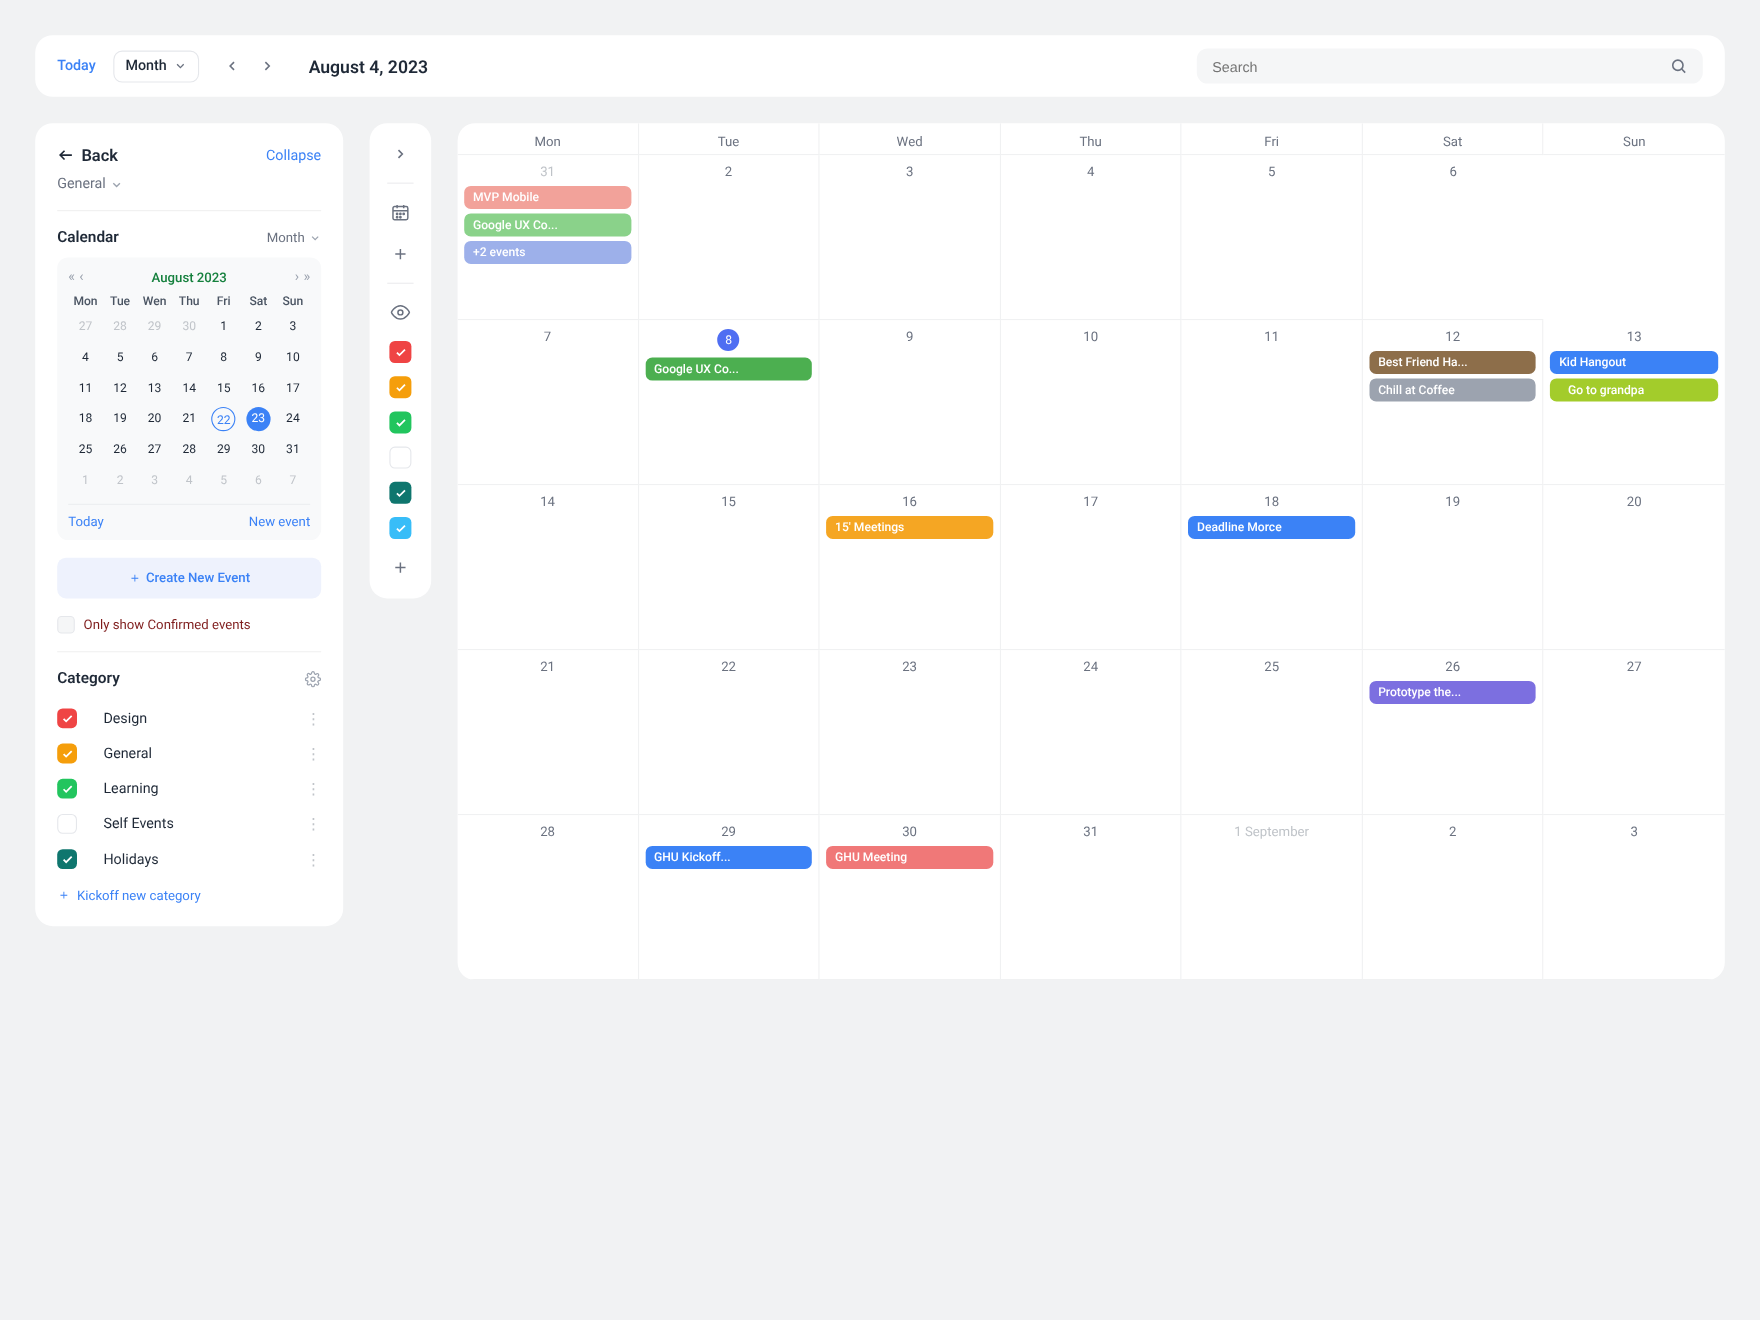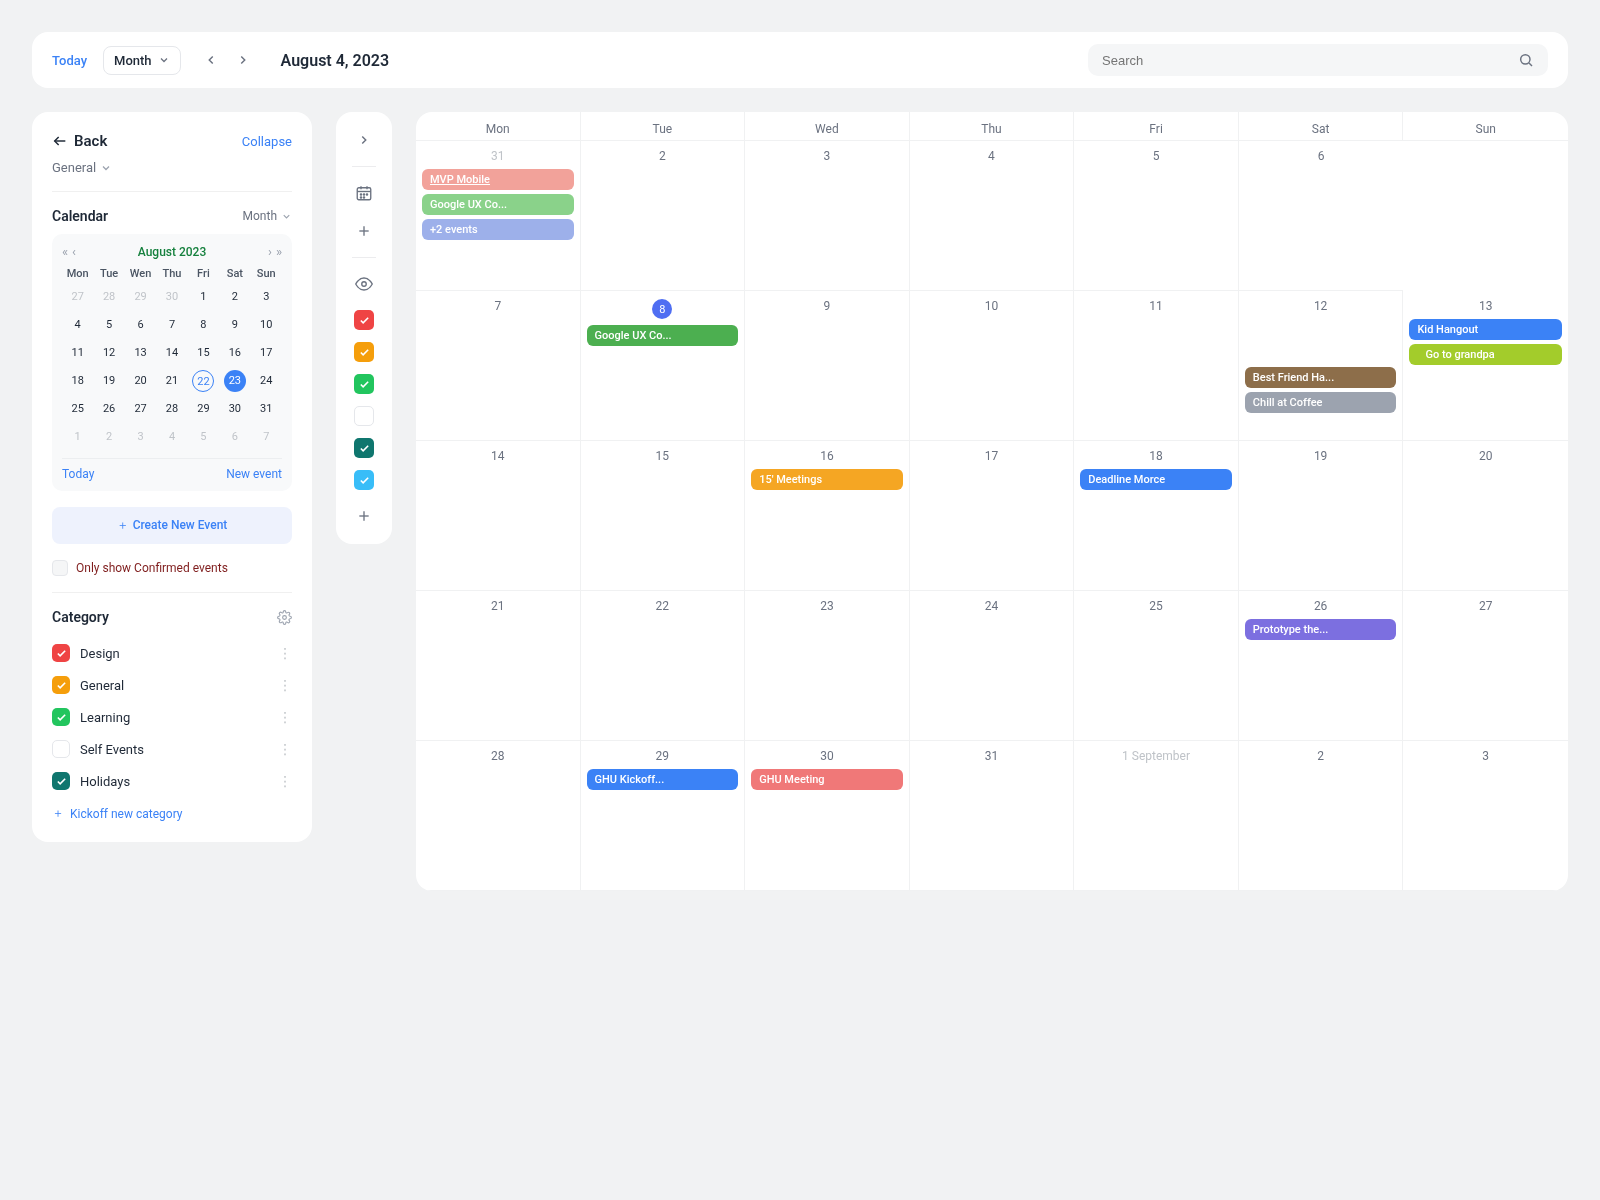--- a/index.html
+++ b/index.html
@@ -98,21 +98,21 @@
   font-weight: 500;
   font-size: 12px;
   cursor: pointer;
   margin-bottom: 16px;
 }
 .filter-row { display: flex; align-items: center; gap: 8px; font-size: 12px; color: #7f1d1d; padding-bottom: 16px; border-bottom: 1px solid #f0f0f0; margin-bottom: 16px; }
 .chk-empty { width: 16px; height: 16px; border: 1px solid #e5e7eb; border-radius: 4px; background: #f5f6f7; cursor: pointer; }
 
 .cat-head { display: flex; justify-content: space-between; align-items: center; margin-bottom: 12px; }
 .gear-icn { color: #9ca3af; cursor: pointer; }
-.cat-item { display: flex; align-items: center; gap: 10px; padding: 7px 0; }
+.cat-item { display: flex; align-items: center; gap: 24px; padding: 7px 0; }
 .chk { width: 18px; height: 18px; border-radius: 5px; display: flex; align-items: center; justify-content: center; color: #fff; cursor: pointer; flex-shrink: 0; }
 .chk.empty { border: 1px solid #e5e7eb; background: #fff; }
 .cat-label { flex: 1; font-size: 13px; }
 .dots { color: #c0c4c9; cursor: pointer; font-size: 14px; letter-spacing: 0; }
 .create-cat { color: #3b82f6; font-size: 12px; cursor: pointer; display: flex; align-items: center; gap: 6px; margin-top: 8px; }
 
 
 .vtoolbar {
   background: #fff;
   border-radius: 16px;
@@ -446,21 +446,21 @@
         <div class="cal-dh">Wed</div>
         <div class="cal-dh">Thu</div>
         <div class="cal-dh">Fri</div>
         <div class="cal-dh">Sat</div>
         <div class="cal-dh">Sun</div>
       </div>
     <div id="cal-body">
         <div class="cal-row">
           <div class="cal-cell">
             <div class="date-num dim">31</div>
-            <div class="event-pill" style="background: rgb(242, 162, 154); text-decoration: underline;">MVP Mobile</div>
+            <div class="event-pill" style="background: rgb(242, 162, 154);">MVP Mobile</div>
             <div class="event-pill" style="background: rgb(138, 210, 138);">Google UX Co...</div>
             <div class="event-pill" style="background: rgb(157, 176, 234);">+2 events</div>
           </div>
           <div class="cal-cell">
             <div class="date-num">2</div>
           </div>
           <div class="cal-cell">
             <div class="date-num">3</div>
           </div>
           <div class="cal-cell">
@@ -485,21 +485,21 @@
             <div class="date-num">9</div>
           </div>
           <div class="cal-cell">
             <div class="date-num">10</div>
           </div>
           <div class="cal-cell">
             <div class="date-num">11</div>
           </div>
           <div class="cal-cell">
             <div class="date-num">12</div>
-            <div class="event-pill" style="background: rgb(141, 110, 74); margin-top: 48px;">Best Friend Ha...</div>
+            <div class="event-pill" style="background: rgb(141, 110, 74);">Best Friend Ha...</div>
             <div class="event-pill" style="background: rgb(156, 163, 175);">Chill at Coffee</div>
           </div>
           <div class="cal-cell">
             <div class="date-num">13</div>
             <div class="event-pill" style="background: rgb(59, 130, 246);">Kid Hangout</div>
             <div class="event-pill" style="background: rgb(163, 204, 43); padding-left: 16px;">Go to grandpa</div>
           </div>
         </div>
         <div class="cal-row">
           <div class="cal-cell">

